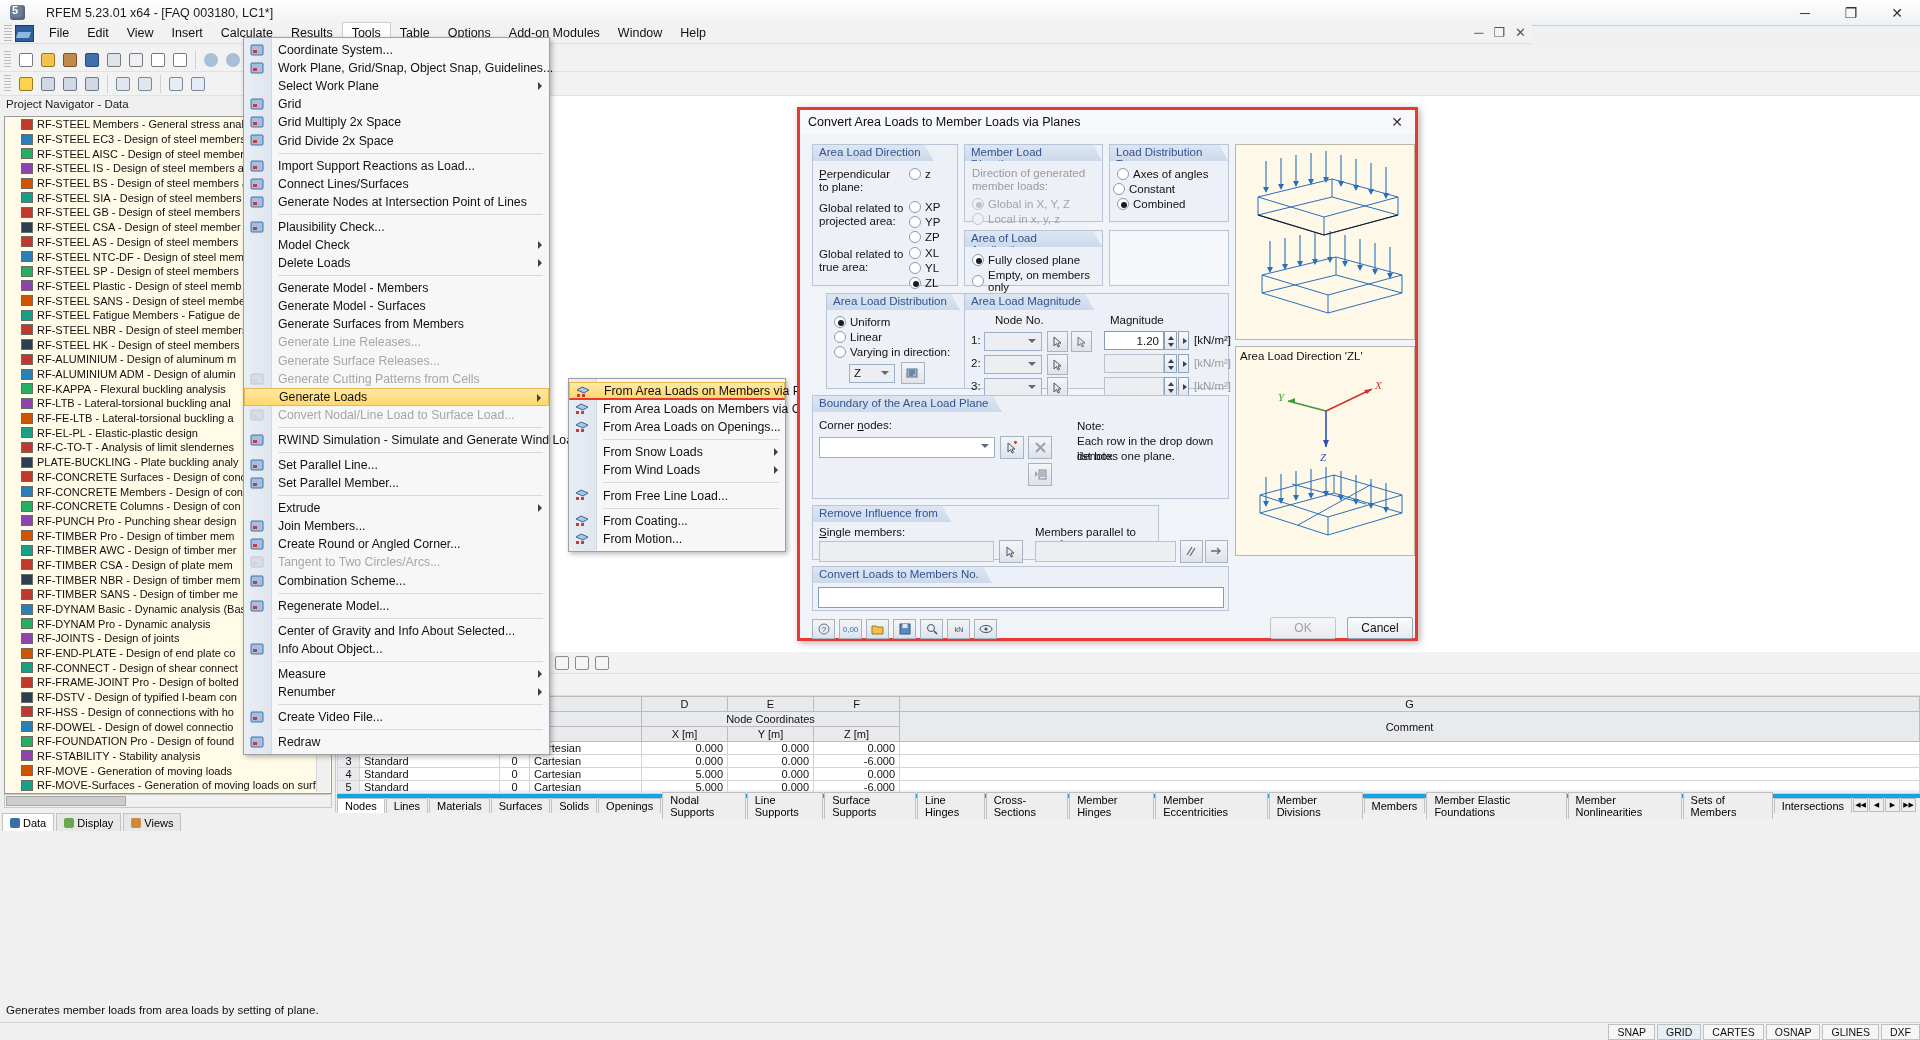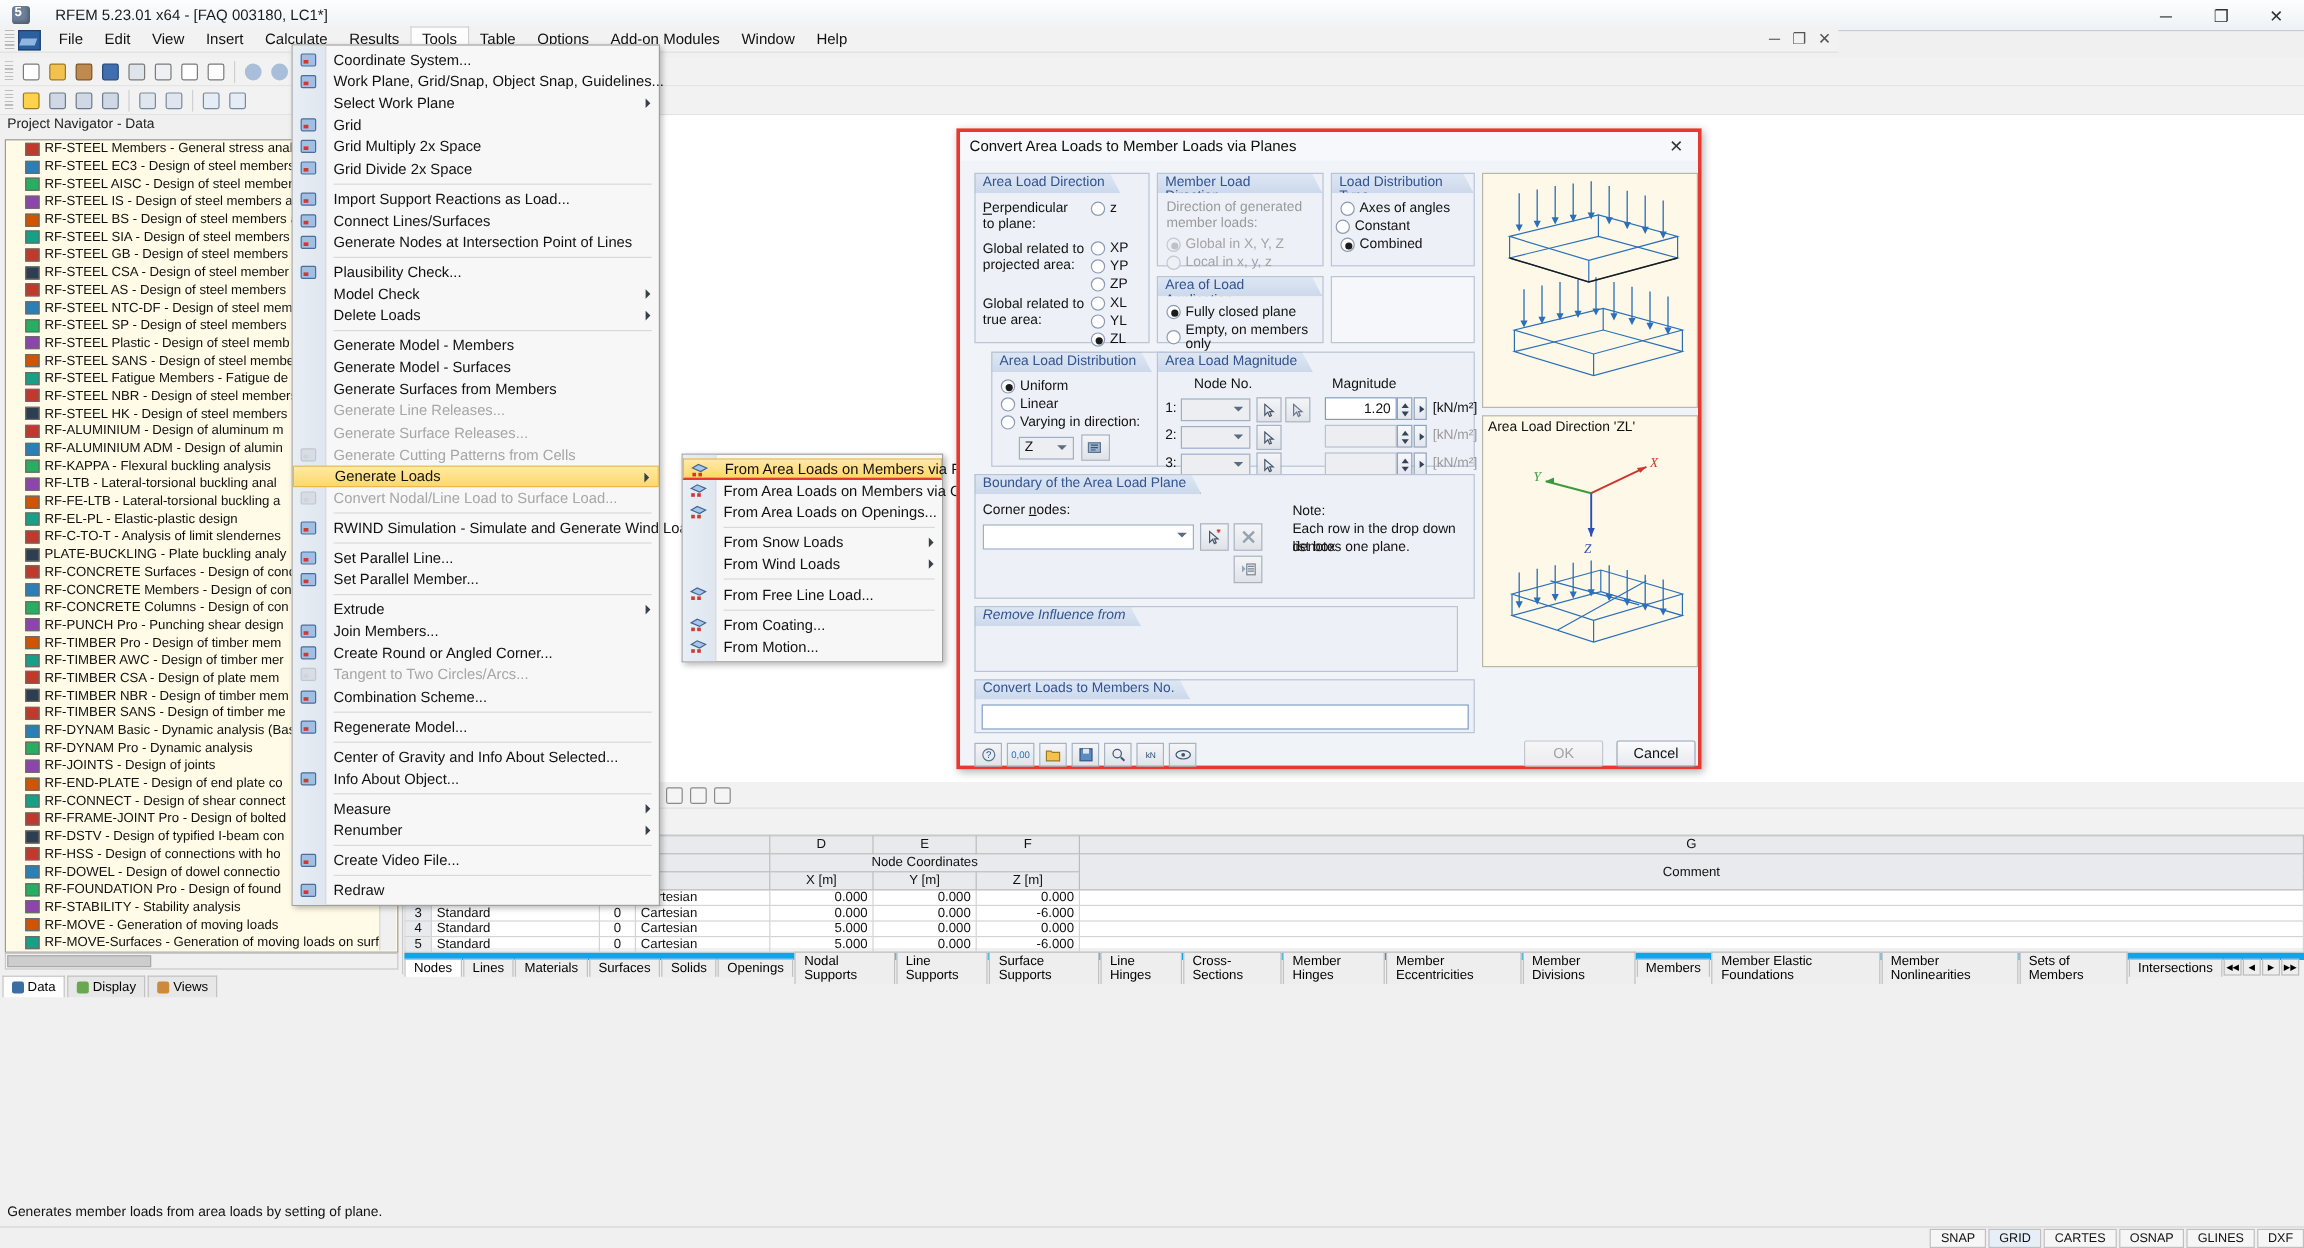--- a/index.html
+++ b/index.html
@@ -156,21 +156,21 @@
   .tablearea { position:absolute; left:337px; top:652px; width:1583px; height:160px; background:#f0f0f0; }
   .tbl-toolbar { position:absolute; left:0; top:0; width:100%; height:22px; background:#f2f2f2; border-bottom:1px solid #dcdcdc; display:flex; align-items:center; padding-left:4px;}
   .tbl-toolbar2 { position:absolute; left:0; top:22px; width:100%; height:22px; background:#f2f2f2; border-bottom:1px solid #dcdcdc; display:flex; align-items:center; padding-left:4px;}
   .grid { position:absolute; left:0; top:44px; right:0; bottom:22px; background:#fff; }
   .grid table { border-collapse:collapse; width:100%; font-size:11px;}
   .grid th { background:#e8eaee; border:1px solid #bcbcbc; height:14px; font-weight:normal; color:#111;}
   .grid td { border:1px solid #d4d4d4; height:13px; padding:0 4px; color:#111;}
   .grid td.num { text-align:right; }
   .grid td.ctr { text-align:center; }
   .grid .rowhdr { background:#e8eaee; text-align:center; }
-  .tabsbar { position:absolute; left:0; bottom:0; width:100%; height:18px; display:flex; align-items:center; background:#f0f0f0; border-top:6px solid #0ea5e9;}
+  .tabsbar { position:absolute; left:0; bottom:0; width:100%; height:18px; display:flex; align-items:center; background:#f0f0f0; border-top:4px solid #0ea5e9;}
   .gtab { font-size:11px; padding:1px 7px; border:1px solid #c0c0c0; border-bottom:none; background:#eeeeee; margin-right:1px;}
   .gtab.active { background:#fff; }
 
   
   .statusbar { position:absolute; left:0; top:1022px; width:1920px; height:18px; background:#f0f0f0; border-top:1px solid #d4d4d4; display:flex; align-items:center; font-size:11px; color:#111; padding-left:4px;}
   .status-right { margin-left:auto; display:flex; gap:0; }
   .sbox { border:1px solid #c0c0c0; background:#f6f6f6; padding:0 8px; height:16px; display:flex;align-items:center; font-size:10.5px; margin-left:2px;}
   .sbox.on { background:#e6eef8; }
 
   .bottomhint { position:absolute; left:0; top:1000px; width:1920px; height:20px; font-size:11.5px; color:#111; display:flex; align-items:center; padding-left:6px;}
@@ -1032,22 +1032,44 @@
                 <path d="M6 4h5M6 6h5M6 8h5" stroke="#7a8694"></path>
                 <path d="M1 3 L4 6 L1 9" fill="#9aa6b4"></path>
               </svg>
             </div>
           <div class="note" style="position:absolute;left:264px;top:6px;">Note:</div>
           <div class="note" style="position:absolute;left:264px;top:21px;">Each row in the drop down list box</div>
           <div class="note" style="position:absolute;left:264px;top:36px;">denotes one plane.</div>
         </div>
       </div>
 
-      <div class="gbox" style="left:6px; top:369px; width:403px; height:55px;font-style:italic;">
+      <div class="gbox" style="left:6px; top:369px; width:347px; height:55px;">
         <div class="hdr">Remove Influence from</div>
+        <div class="inner">
+          <div class="lbl" style="position:absolute;left:6px;top:3px;"><u>S</u>ingle members:</div>
+          <div class="inp dis" style="position:absolute;left:6px;top:18px;width:175px;height:21px;"></div>
+          <div class="sbtn" style="position:absolute;left:186px;top:17px;width:24px;height:23px;">
+              <svg width="13" height="13" viewBox="0 0 13 13">
+                <path d="M2 2 L2 11 L4.5 8.5 L6 12 L7.5 11.3 L6 8 L9 8 Z" fill="#e9edf2" stroke="#47566b"></path>
+              </svg>
+            </div>
+          <div class="lbl" style="position:absolute;left:222px;top:3px;">Members parallel to member:</div>
+          <div class="inp dis" style="position:absolute;left:222px;top:18px;width:141px;height:21px;"></div>
+          <div class="sbtn" style="position:absolute;left:367px;top:17px;width:23px;height:23px;">
+              <svg width="13" height="13" viewBox="0 0 13 13">
+                <path d="M2 10 L7 2" stroke="#6a7788" stroke-width="1.4"></path>
+                <path d="M5 11 L10 3" stroke="#6a7788" stroke-width="1.4"></path>
+              </svg>
+            </div>
+          <div class="sbtn" style="position:absolute;left:392px;top:17px;width:23px;height:23px;">
+              <svg width="13" height="13" viewBox="0 0 13 13">
+                <path d="M1 6 h9 M7 3 l3 3 l-3 3" stroke="#5a6b82" stroke-width="1.3" fill="none"></path>
+              </svg>
+            </div>
+        </div>
       </div>
 
       <div class="gbox" style="left:6px; top:430px; width:417px; height:45px;">
         <div class="hdr">Convert Loads to Members No.</div>
         <div class="inner">
           <div class="inp" style="position:absolute;left:5px;top:3px;width:406px;height:21px;"></div>
         </div>
       </div>
 
       <div class="preview" style="left:429px; top:8px; width:180px; height:196px;">

